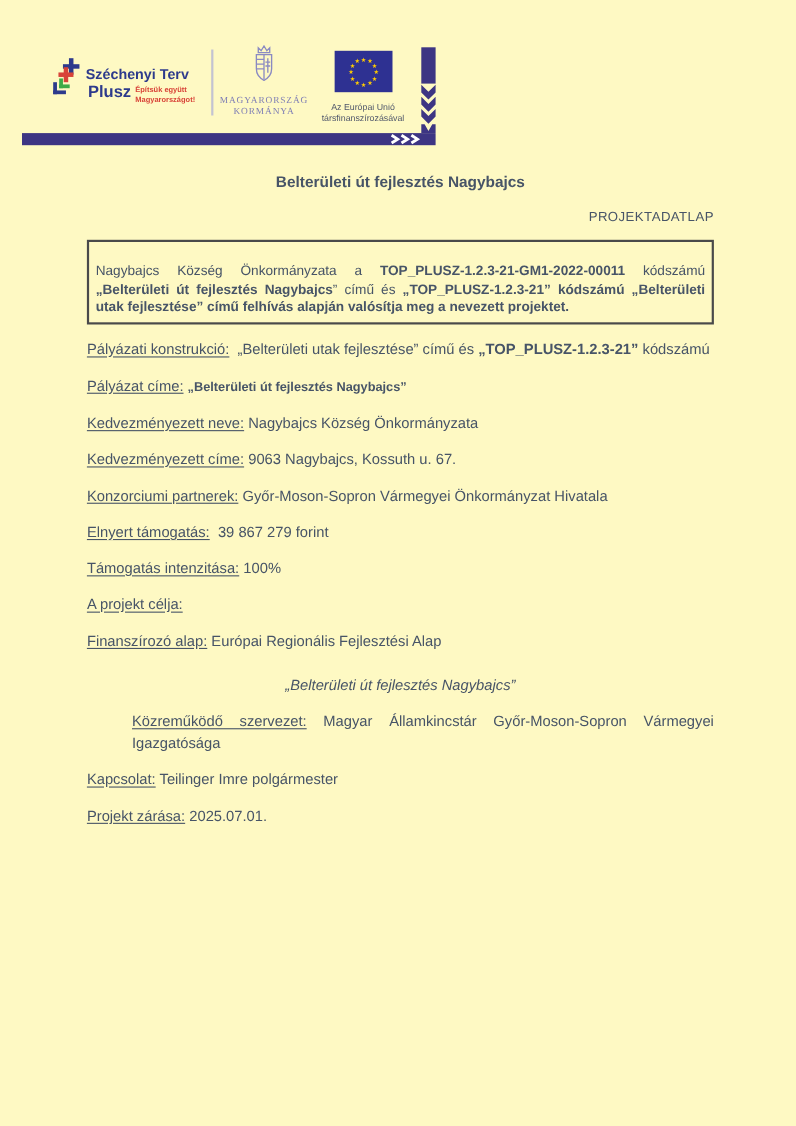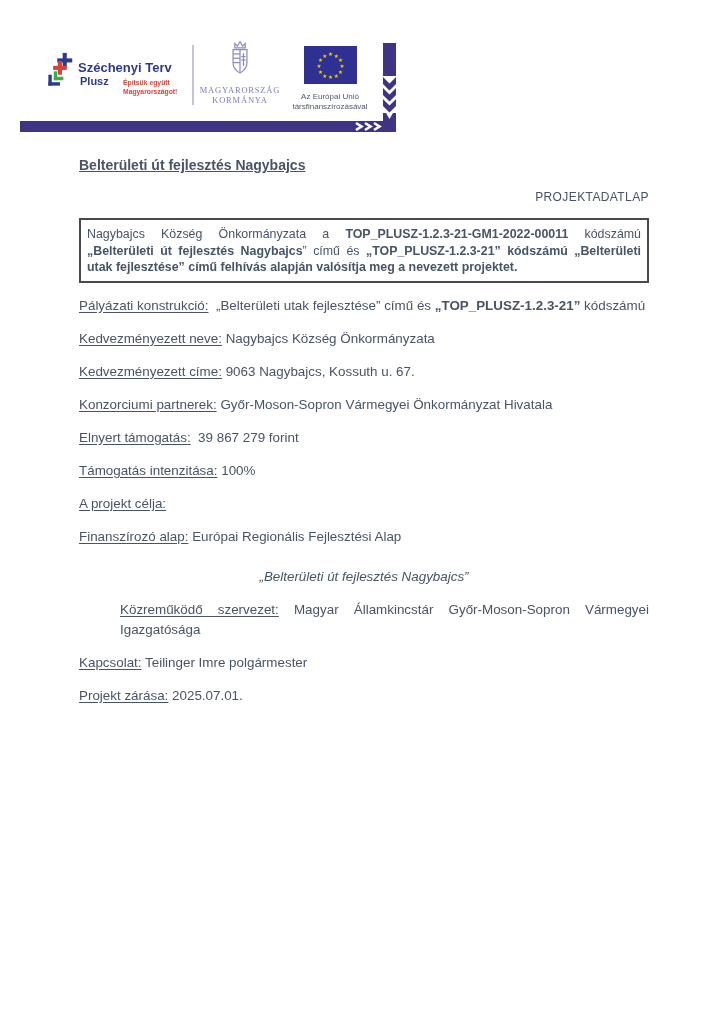--- a/index.html
+++ b/index.html
@@ -9,43 +9,43 @@
     --brand-green:#3faa47;
     --gov-purple:#8a8ac2;
     --eu-blue:#2e3192;
     --eu-star:#ffcc00;
     --ink:#475467;           
     --box-border:#4a4a4a;
   }
   html,body{margin:0;padding:0;}
   body{background:#888;font-family:"Liberation Sans", sans-serif;}
   .page{
-    position:relative;width:724px;height:1024px;background:#ffffff;margin:0 auto;
+    position:relative;width:724px;height:1024px;background:#fef9c3;margin:0 auto;
     overflow:hidden;color:var(--ink);
   }
   
   .hdr{position:absolute;left:0;top:0;width:724px;height:150px;}
   .szech{position:absolute;left:47px;top:49px;width:150px;height:56px;}
   .szech svg{position:absolute;left:0;top:2px;}
   .szech .l1{position:absolute;left:31px;top:11px;font-size:13px;font-weight:bold;color:var(--brand-navy);white-space:nowrap;}
-  .szech .l2{position:absolute;left:33px;top:26px;font-size:11px;font-weight:bold;color:var(--brand-navy);}
+  .szech .l2{position:absolute;left:33px;top:26px;font-size:15px;font-weight:bold;color:var(--brand-navy);}
   .szech .tag{position:absolute;left:76px;top:29px;font-size:6.8px;font-weight:bold;color:var(--brand-red);line-height:9px;white-space:nowrap;}
   .vline{position:absolute;left:192px;top:45px;width:2px;height:60px;background:#c3c3d2;}
   .gov{position:absolute;left:198px;top:40px;width:84px;text-align:center;}
   .gov .t{font-family:"Liberation Serif", serif;color:#7e7eb5;font-size:8.5px;letter-spacing:0.8px;line-height:8px;margin-top:2px;white-space:nowrap;}
   .gov svg{display:inline-block;}
   .eu{position:absolute;left:287px;top:46px;width:86px;text-align:center;}
   .eu .cap{font-size:8px;color:#51586b;line-height:9.5px;margin-top:4px;white-space:nowrap;}
   .deco{position:absolute;left:20px;top:33px;}
   
   .col{position:absolute;left:79px;top:157px;width:570px;}
-  .title{margin:0;font-size:14px;font-weight:bold;color:var(--ink);text-decoration:underline;}
+  .title{margin:0;font-size:14px;font-weight:bold;text-align:center;color:var(--ink);}
   .subtitle{margin:17px 0 0;font-size:12px;text-align:right;letter-spacing:0.4px;}
   .intro{
-    margin-top:14px;border:2px solid var(--box-border);padding:6px 6px 5px;
+    margin-top:14px;border:2px solid var(--box-border);padding:18px 6px 5px;
     font-size:12.4px;line-height:16.5px;text-align:justify;
   }
   .fields{margin-top:13px;}
   .field{margin:0 0 13px;font-size:13.4px;line-height:20px;}
   .field.just{text-align:justify;margin-left:41px;}
   .lab{text-decoration:underline;text-underline-offset:2px;}
   .b{font-weight:bold;}
   .small-bold{font-weight:bold;font-size:11.6px;}
   .quote{margin:20px 0 13px;text-align:center;font-style:italic;font-size:13.4px;line-height:20px;}
 </style>
@@ -141,20 +141,21 @@
       </g>
     </svg>
   </div>
 
   <div class="col">
     <h1 class="title">Belterületi út fejlesztés Nagybajcs</h1>
     <div class="subtitle">PROJEKTADATLAP</div>
     <div class="intro"><span>Nagybajcs Község Önkormányzata a </span><span class="b">TOP_PLUSZ-1.2.3-21-GM1-2022-00011</span><span> kódszámú </span><span class="b">„Belterületi út fejlesztés Nagybajcs</span><span>” című és </span><span class="b">„TOP_PLUSZ-1.2.3-21” kódszámú „Belterületi utak fejlesztése” című felhívás alapján valósítja meg a nevezett projektet.</span></div>
     <div class="fields">
         <p class="field"><span class="lab">Pályázati konstrukció:</span> <span>&nbsp;„Belterületi utak fejlesztése” című és </span><span class="b">„TOP_PLUSZ-1.2.3-21”</span><span> kódszámú</span></p>
+        <p class="field"><span class="lab">Pályázat címe:</span> <span class="b small-bold">„Belterületi út fejlesztés Nagybajcs”</span></p>
         <p class="field"><span class="lab">Kedvezményezett neve:</span> <span>Nagybajcs Község Önkormányzata</span></p>
         <p class="field"><span class="lab">Kedvezményezett címe:</span> <span>9063 Nagybajcs, Kossuth u. 67.</span></p>
         <p class="field"><span class="lab">Konzorciumi partnerek:</span> <span>Győr-Moson-Sopron Vármegyei Önkormányzat Hivatala</span></p>
         <p class="field"><span class="lab">Elnyert támogatás:</span> <span>&nbsp;39 867 279 forint</span></p>
         <p class="field"><span class="lab">Támogatás intenzitása:</span> <span>100%</span></p>
         <p class="field"><span class="lab">A projekt célja:</span> </p>
         <p class="field"><span class="lab">Finanszírozó alap:</span> <span>Európai Regionális Fejlesztési Alap</span></p>
         <div class="quote">„Belterületi út fejlesztés Nagybajcs”</div>
         <p class="field just"><span class="lab">Közreműködő szervezet:</span> <span>Magyar Államkincstár Győr-Moson-Sopron Vármegyei Igazgatósága</span></p>
         <p class="field"><span class="lab">Kapcsolat:</span> <span>Teilinger Imre polgármester</span></p>

